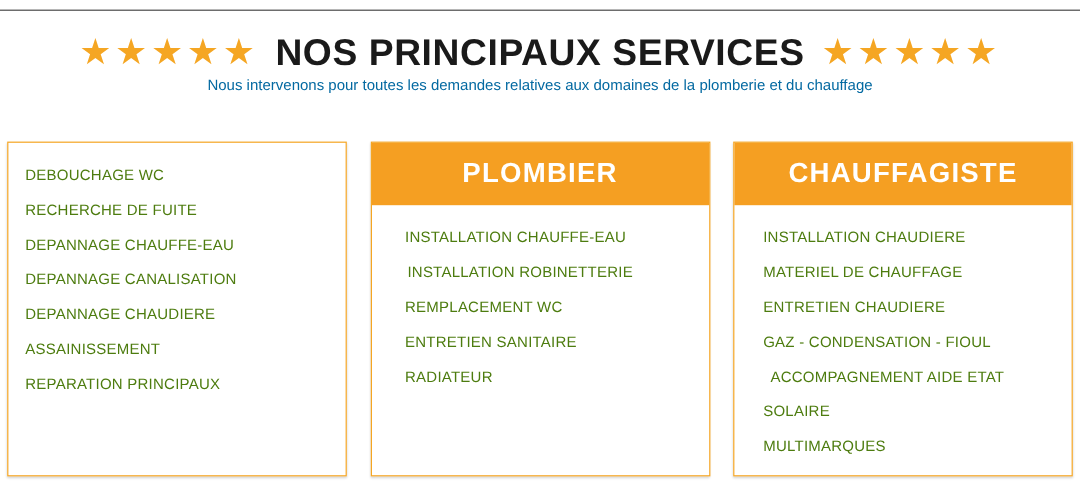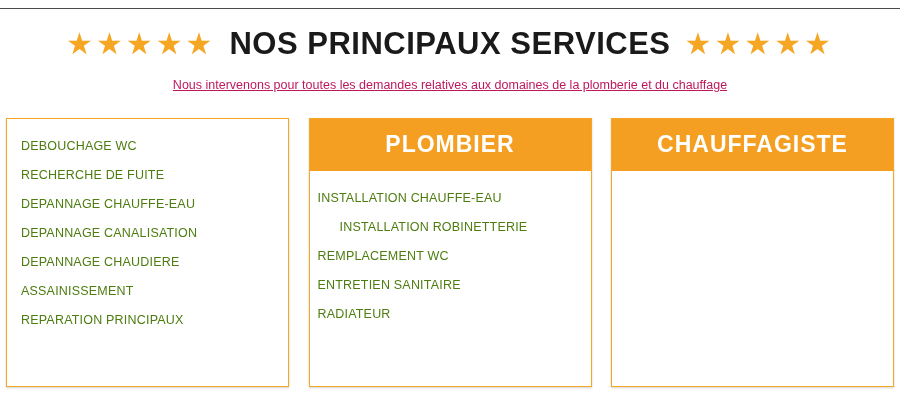--- a/index.html
+++ b/index.html
@@ -49,24 +49,23 @@
     white-space: nowrap;
   }
   .main-title {
     font-size: 31px;
     font-weight: bold;
     color: #1a1a1a;
     letter-spacing: 0.5px;
     white-space: nowrap;
   }
   .subtitle {
-    margin-top: 16px;
+    margin-top: 2px;
     font-size: 12.5px;
-    color: #be185d;
-    text-decoration: underline;
+    color: #0369a1;
   }
   .cards {
     position: absolute;
     top: 118px;
     left: 0;
     width: 900px;
     display: flex;
     justify-content: space-between;
     padding: 0 6px;
     box-sizing: border-box;
@@ -93,21 +92,21 @@
     box-sizing: border-box;
   }
   .service-item {
     color: #4d7c0f;
     font-size: 12.5px;
     font-weight: normal;
     padding: 7.5px 0 7.5px 14px;
     letter-spacing: 0.2px;
     white-space: nowrap;
   }
-  .card-2 .service-item { padding-left: 8px; }
+  .card-2 .service-item { padding-left: 28px; }
   .card-3 .service-item { padding-left: 24px; }
   .card-2 .service-item.indent { padding-left: 30px; }
   .card-3 .service-item.indent { padding-left: 30px; }
 </style>
 </head>
 <body>
 
 <div class="page">
 
   <div class="top-rule"></div>
@@ -141,16 +140,25 @@
         <div class="service-item">INSTALLATION CHAUFFE-EAU</div>
         <div class="service-item indent">INSTALLATION ROBINETTERIE</div>
         <div class="service-item">REMPLACEMENT WC</div>
         <div class="service-item">ENTRETIEN SANITAIRE</div>
         <div class="service-item">RADIATEUR</div>
       </div>
     </div>
 
     <div class="card card-3">
       <div class="card-header">CHAUFFAGISTE</div>
+      <div class="card-body">
+        <div class="service-item">INSTALLATION CHAUDIERE</div>
+        <div class="service-item">MATERIEL DE CHAUFFAGE</div>
+        <div class="service-item">ENTRETIEN CHAUDIERE</div>
+        <div class="service-item">GAZ - CONDENSATION - FIOUL</div>
+        <div class="service-item indent">ACCOMPAGNEMENT AIDE ETAT</div>
+        <div class="service-item">SOLAIRE</div>
+        <div class="service-item">MULTIMARQUES</div>
+      </div>
     </div>
 
   </div>
 </div>
 
 </body></html>

